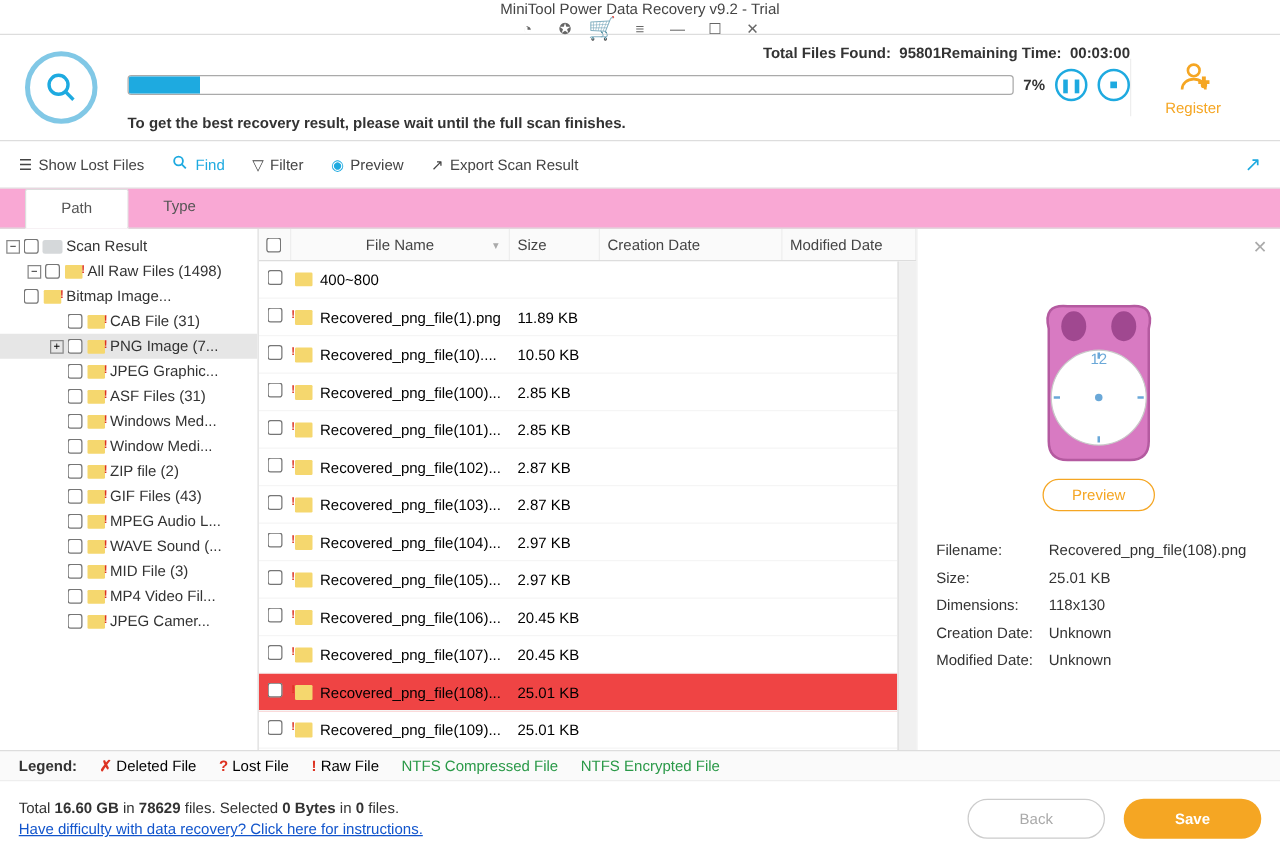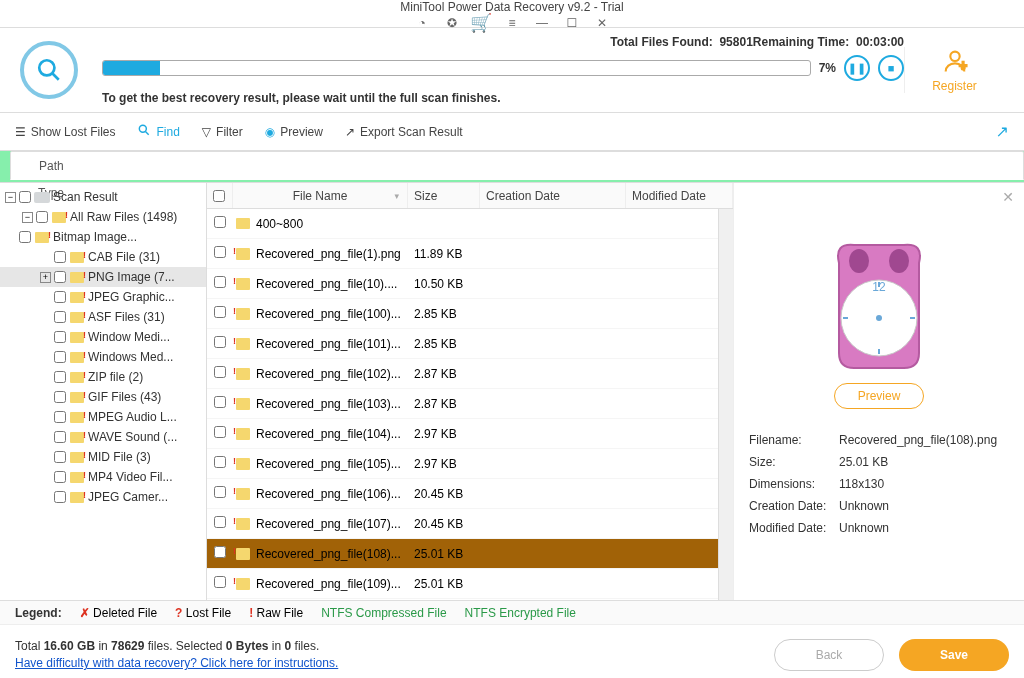--- a/index.html
+++ b/index.html
@@ -25,21 +25,21 @@
 .hint { margin-top: 10px; font-weight: bold; color: #333; font-size: 12px; }
 .register-col { width: 100px; border-left: 1px solid #eee; display: flex; flex-direction: column; align-items: center; justify-content: center; color: #f5a623; }
 .register-col svg { margin-bottom: 4px; }
 
 .toolbar { height: 38px; border-bottom: 1px solid #ddd; display: flex; align-items: center; padding: 0 15px; gap: 22px; }
 .toolbar-btn { display: flex; align-items: center; gap: 5px; color: #444; cursor: pointer; }
 .toolbar-btn.find { color: #1eaae0; }
 .toolbar-spacer { flex: 1; }
 .export-share { color: #1eaae0; font-size: 16px; cursor: pointer; }
 
-.tabs { height: 32px; display: flex; border-bottom: 1px solid #ddd; padding-left: 10px; background:#86efac;flex-direction:column;}
+.tabs { height: 32px; display: flex; border-bottom: 1px solid #ddd; padding-left: 20px; background:#f9a8d4;}
 .tab { padding: 7px 28px 6px; cursor: pointer; color: #555; }
 .tab.active { background: #fff; border: 1px solid #ddd; border-bottom: 1px solid #fff; border-radius: 2px 2px 0 0; margin-bottom:-1px;}
 
 .content { flex: 1; display: flex; overflow: hidden; }
 .tree { width: 207px; border-right: 1px solid #ddd; overflow-y: auto; padding: 4px 0; }
 .tree-row { display: flex; align-items: center; padding: 3px 5px; white-space: nowrap; gap: 3px; }
 .tree-toggle { width: 11px; height: 11px; border: 1px solid #888; display: inline-flex; align-items: center; justify-content: center; font-size: 9px; line-height: 1; cursor: pointer; }
 .tree-blank { width: 11px; display: inline-block; }
 .tree-cb { width: 12px; height: 12px; }
 .tree-icon { width: 16px; height: 14px; display: inline-flex; align-items: center; justify-content: center; }
@@ -54,21 +54,21 @@
 .col-headers .hcol { padding: 0 6px; color: #444; border-right: 1px solid #eee; height: 100%; display: flex; align-items: center; }
 .hcol.cb { width: 26px; }
 .hcol.name { width: 175px; justify-content: center; position:relative;}
 .hcol.name::after{content:"▾"; position:absolute; right:8px; color:#aaa; font-size:9px;}
 .hcol.size { width: 72px; }
 .hcol.cdate { width: 146px; }
 .hcol.mdate { flex: 1; }
 
 .file-list { flex: 1; overflow-y: auto; }
 .file-row { display: flex; align-items: center; height: 30px; border-bottom: 1px solid #f5f5f5; }
-.file-row.sel { background: #a16207; }
+.file-row.sel { background: #ef4444; }
 .file-row .fcb { width: 26px; text-align: center; }
 .file-row .ficon { width: 20px; height: 16px; display:flex; align-items:center; justify-content:center;}
 .file-row .fname { width: 155px; padding-left: 3px; white-space: nowrap; overflow: hidden; text-overflow: ellipsis; }
 .file-row .fsize { width: 72px; padding: 0 6px; }
 .png-icon { width:14px; height:12px; background:#f5d76e; border-radius:1px; position:relative;}
 .png-icon::after{content:"!"; position:absolute; left:-3px; top:-2px; color:#d32; font-weight:bold; font-size:9px;}
 
 .preview-pane { width: 290px; padding: 20px 15px 10px; position: relative; }
 .preview-close { position: absolute; top: 6px; right: 10px; color: #aaa; cursor: pointer; font-size: 14px; }
 .preview-img { width: 120px; height: 140px; margin: 30px auto 10px; display:block;}
@@ -239,29 +239,29 @@
             <span class="folder-icon raw"></span>
           </span>
           <span class="tree-label">ASF Files (31)</span>
         </div>
         <div class="tree-row" style="padding-left: 40px;">
           <span class="tree-blank"></span>
           <input type="checkbox" class="tree-cb" style="">
           <span class="tree-icon">
             <span class="folder-icon raw"></span>
           </span>
+          <span class="tree-label">Windows Med...</span>
+        </div>
+        <div class="tree-row" style="padding-left: 40px;">
+          <span class="tree-blank"></span>
+          <input type="checkbox" class="tree-cb" style="">
+          <span class="tree-icon">
+            <span class="folder-icon raw"></span>
+          </span>
           <span class="tree-label">Window Medi...</span>
-        </div>
-        <div class="tree-row" style="padding-left: 40px;">
-          <span class="tree-blank"></span>
-          <input type="checkbox" class="tree-cb" style="">
-          <span class="tree-icon">
-            <span class="folder-icon raw"></span>
-          </span>
-          <span class="tree-label">Windows Med...</span>
         </div>
         <div class="tree-row" style="padding-left: 40px;">
           <span class="tree-blank"></span>
           <input type="checkbox" class="tree-cb" style="">
           <span class="tree-icon">
             <span class="folder-icon raw"></span>
           </span>
           <span class="tree-label">ZIP file (2)</span>
         </div>
         <div class="tree-row" style="padding-left: 40px;">

